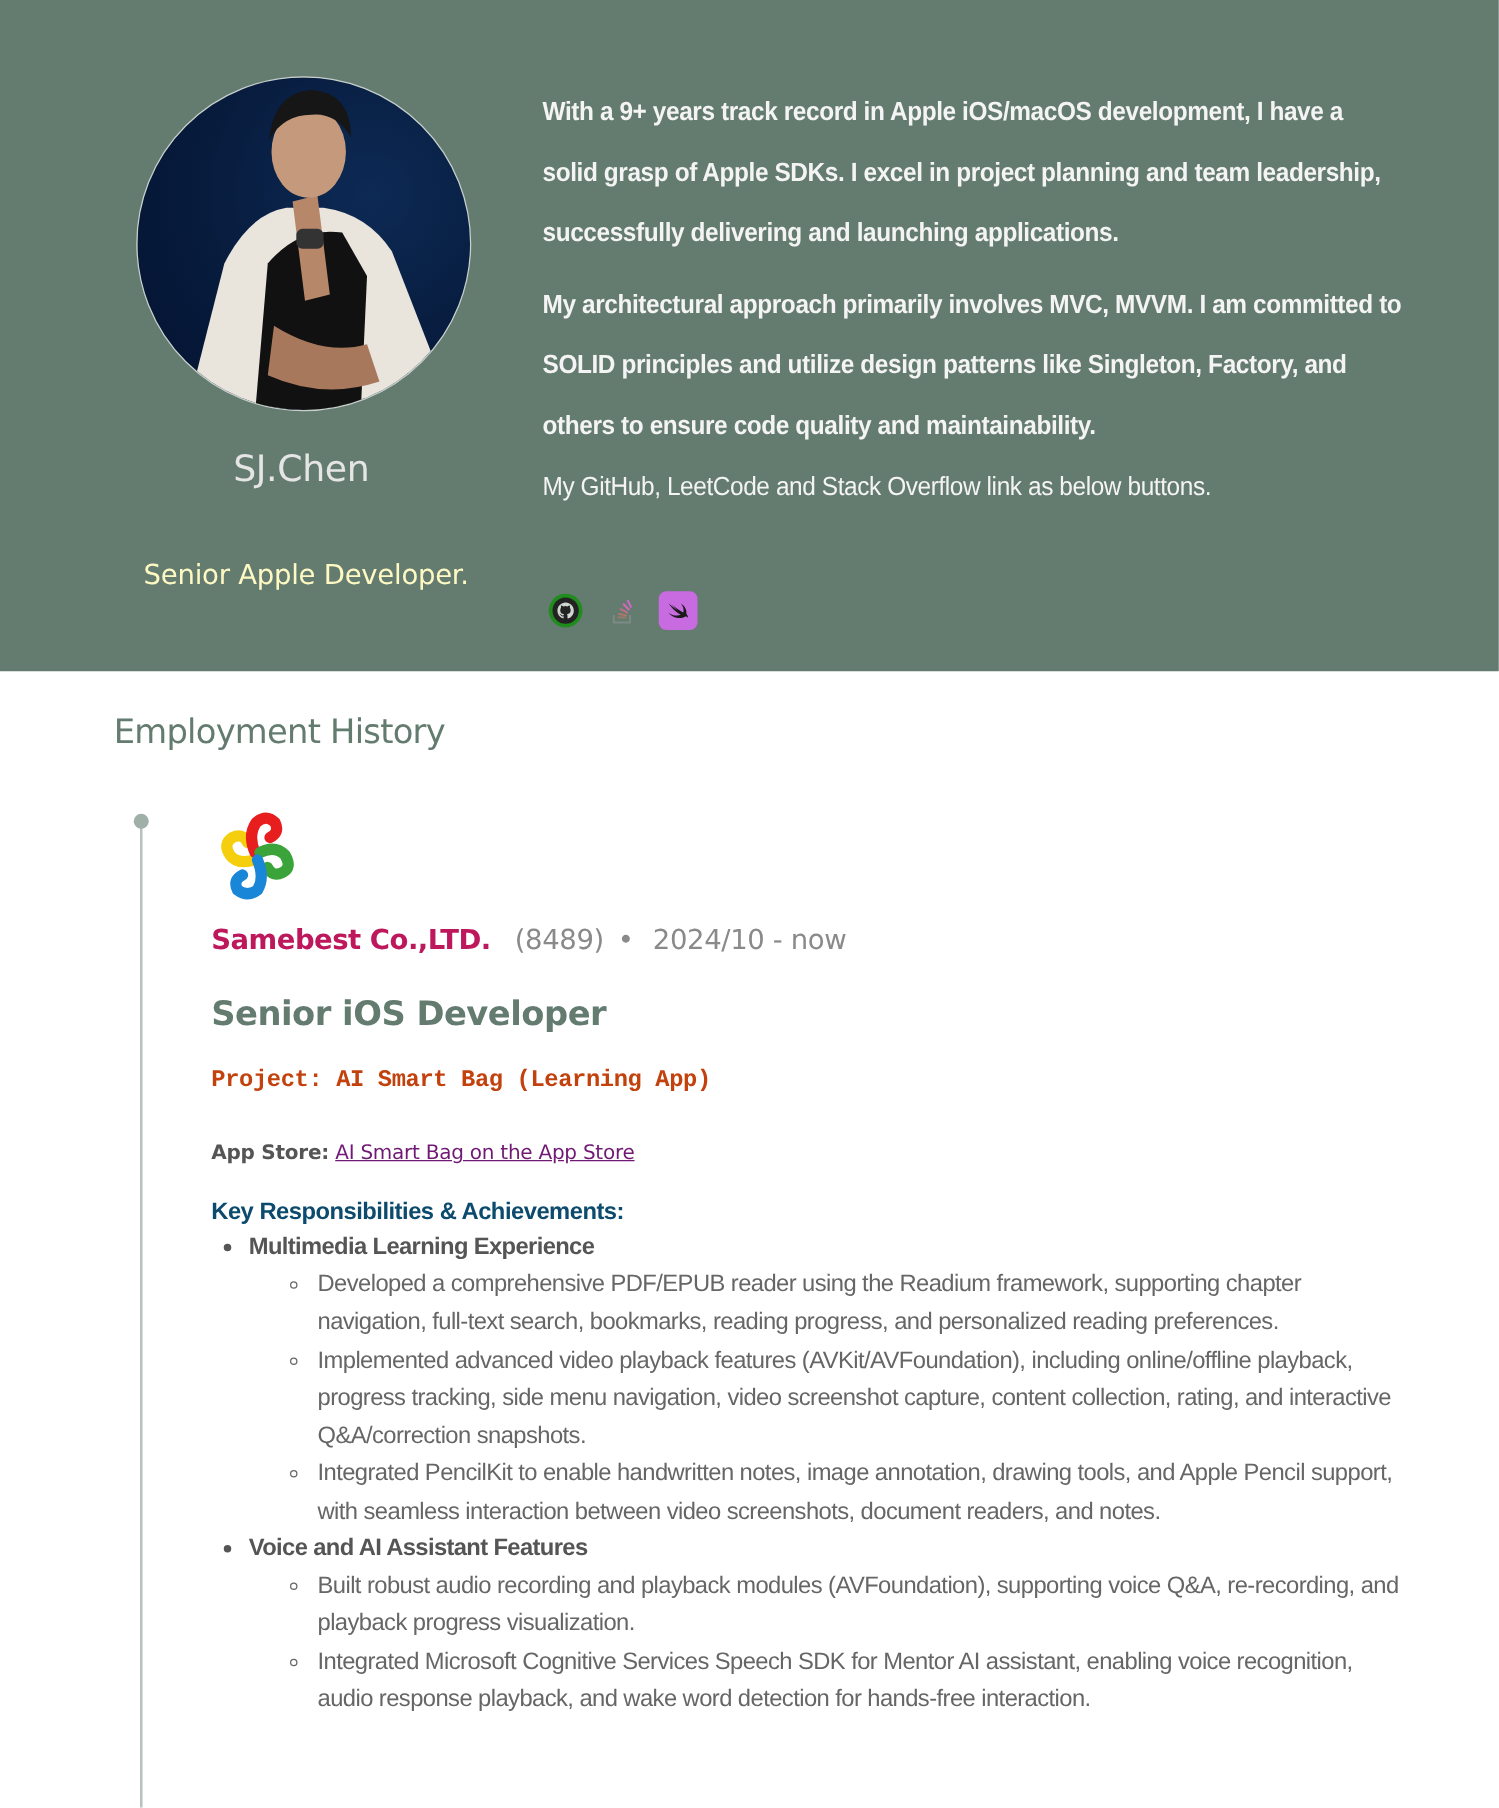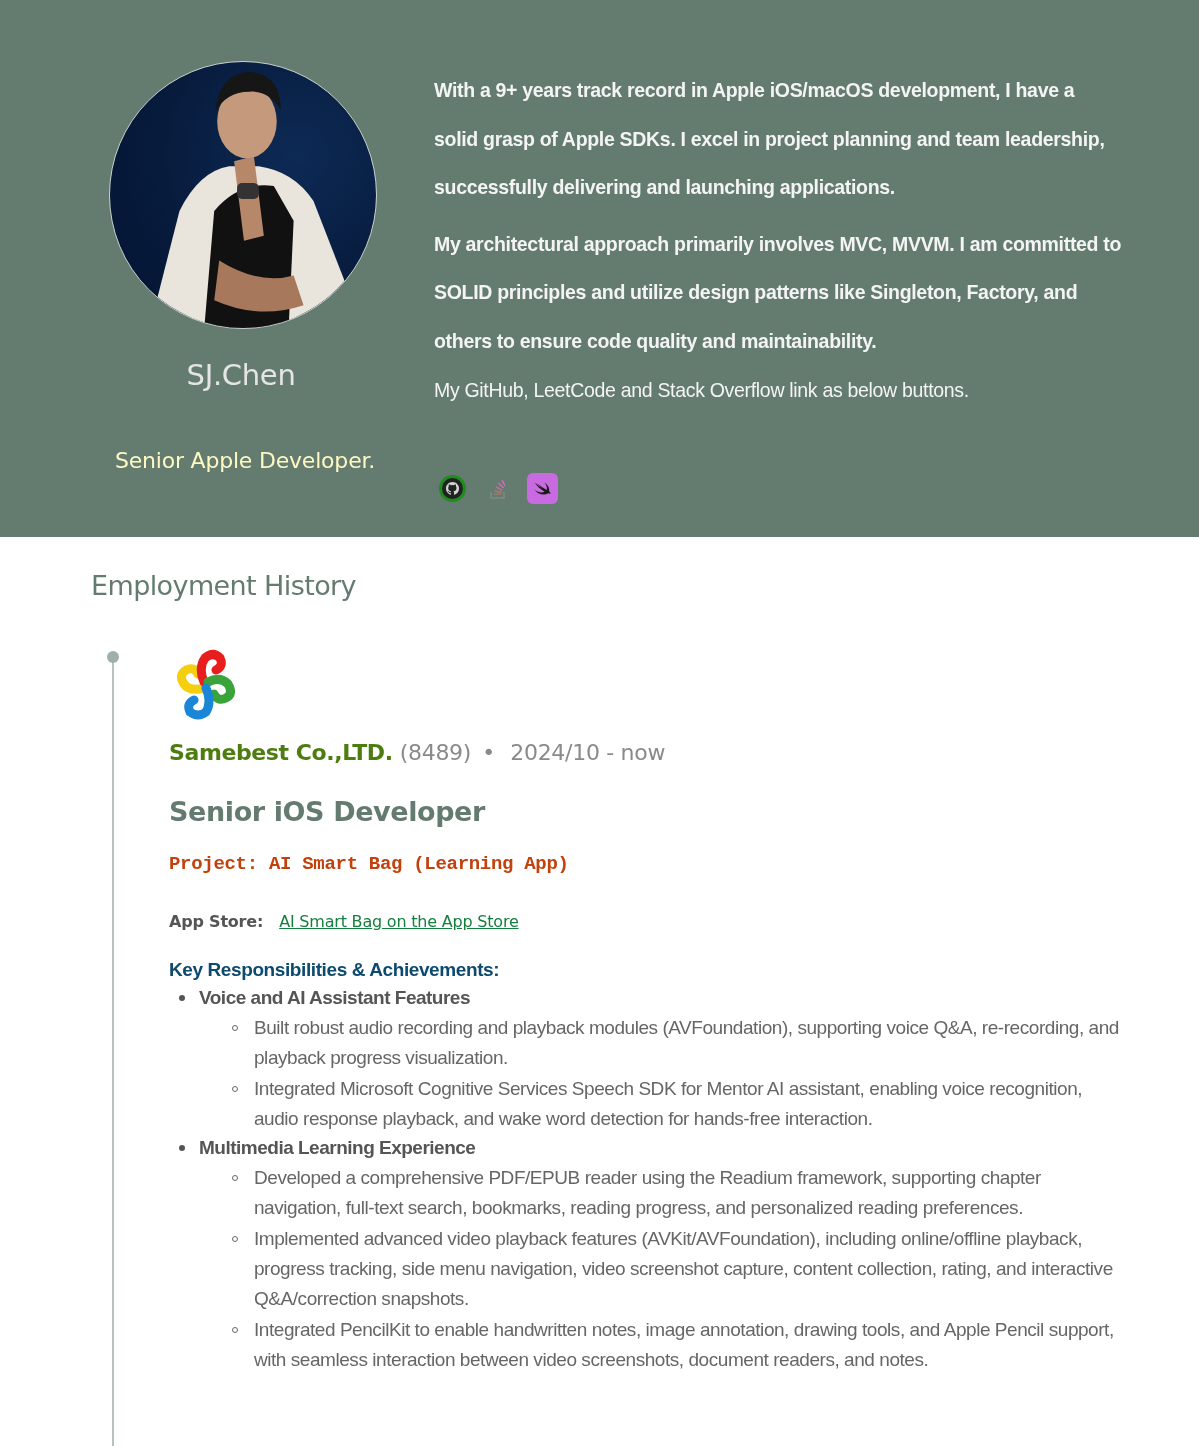--- a/index.html
+++ b/index.html
@@ -77,40 +77,40 @@
     .timeline-dot {
       position: absolute; left: 107px; top: 651px; width: 12px; height: 12px; border-radius: 50%;
       background: #9fb0a8;
     }
     .company-logo { position: absolute; left: 168px; top: 648px; width: 74px; height: 74px; }
 
     .company-row {
       position: absolute; left: 169px; top: 740px; white-space: nowrap;
       font-family: "DejaVu Sans", sans-serif;
     }
-    .company-name { font-size: 22px; font-weight: 700; color: #4d7c0f; letter-spacing: -0.4px; }
-    .company-meta { font-size: 22px; color: #8a8a8a; margin-left: 2px; letter-spacing: -0.3px; }
+    .company-name { font-size: 22px; font-weight: 700; color: #be185d; letter-spacing: -0.4px; }
+    .company-meta { font-size: 22px; color: #8a8a8a; margin-left: 14px; letter-spacing: -0.3px; }
     .company-sep { font-size: 22px; color: #8a8a8a; margin: 0 6px; }
 
     .job-title {
       position: absolute; left: 169px; top: 796px;
       font-family: "DejaVu Sans", sans-serif; font-size: 27px; font-weight: 700; color: #647b70;
       letter-spacing: -0.4px;
     }
     .project {
       position: absolute; left: 169px; top: 853px;
       font-family: Liberation Mono, monospace; font-size: 19px; font-weight: 700; color: #c2410c;
       letter-spacing: -0.3px;
     }
     .appstore {
       position: absolute; left: 169px; top: 912px;
       font-family: "DejaVu Sans", sans-serif; font-size: 16px; color: #555; letter-spacing: -0.2px;
     }
     .appstore b { font-weight: 700; }
-    .appstore a { color: #15803d; text-decoration: underline; margin-left: 16px; }
+    .appstore a { color: #701a75; text-decoration: underline; margin-left: 5px; }
 
     .resp-title {
       position: absolute; left: 169px; top: 959px;
       font-family: "Liberation Sans", sans-serif; font-size: 19px; font-weight: 700; color: #0c4a6e;
       letter-spacing: -0.4px;
     }
     .resp-list {
       position: absolute; left: 169px; top: 984px; width: 960px;
       font-family: "Liberation Sans", sans-serif; list-style: none;
     }
@@ -216,27 +216,27 @@
 <div class="project">Project: AI Smart Bag (Learning App)</div>
 
 <div class="appstore">
   <b>App Store:</b><a href="#">AI Smart Bag on the App Store</a>
 </div>
 
 <div class="resp-title">Key Responsibilities &amp; Achievements:</div>
 
 <ul class="resp-list">
   <li>
-    <span class="group-label">Voice and AI Assistant Features</span>
-    <ul class="sub-list">
-      <li>Built robust audio recording and playback modules (AVFoundation), supporting voice Q&amp;A, re-recording, and playback progress visualization.</li>
-      <li>Integrated Microsoft Cognitive Services Speech SDK for Mentor AI assistant, enabling voice recognition, audio response playback, and wake word detection for hands-free interaction.</li>
-    </ul>
-  </li>
-  <li>
     <span class="group-label">Multimedia Learning Experience</span>
     <ul class="sub-list">
       <li>Developed a comprehensive PDF/EPUB reader using the Readium framework, supporting chapter navigation, full-text search, bookmarks, reading progress, and personalized reading preferences.</li>
       <li>Implemented advanced video playback features (AVKit/AVFoundation), including online/offline playback, progress tracking, side menu navigation, video screenshot capture, content collection, rating, and interactive Q&amp;A/correction snapshots.</li>
       <li>Integrated PencilKit to enable handwritten notes, image annotation, drawing tools, and Apple Pencil support, with seamless interaction between video screenshots, document readers, and notes.</li>
     </ul>
   </li>
+  <li>
+    <span class="group-label">Voice and AI Assistant Features</span>
+    <ul class="sub-list">
+      <li>Built robust audio recording and playback modules (AVFoundation), supporting voice Q&amp;A, re-recording, and playback progress visualization.</li>
+      <li>Integrated Microsoft Cognitive Services Speech SDK for Mentor AI assistant, enabling voice recognition, audio response playback, and wake word detection for hands-free interaction.</li>
+    </ul>
+  </li>
 </ul>
 
 </body></html>

